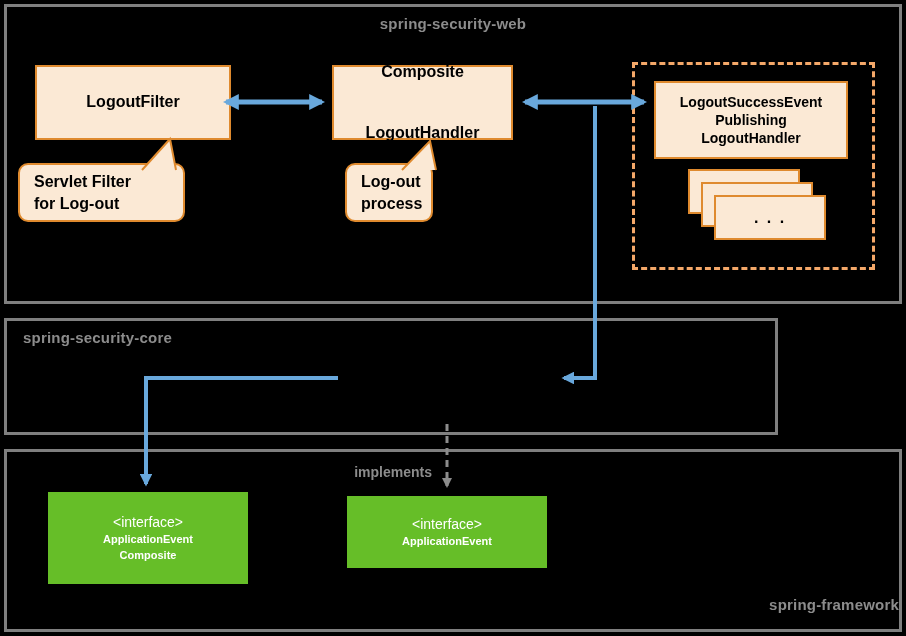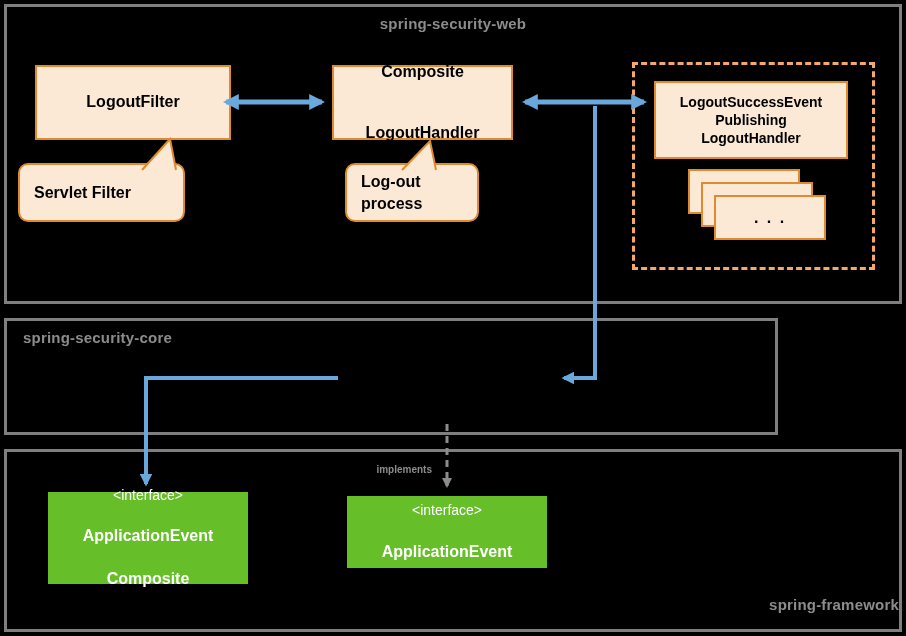--- a/index.html
+++ b/index.html
@@ -30,23 +30,23 @@
     display:flex; align-items:center; justify-content:center;
     color:#000; font-weight:bold; font-size:16px; letter-spacing:2px;
   }
 
   .green-box {
     position:absolute; background:#66be28; color:#fff;
     display:flex; flex-direction:column; align-items:center; justify-content:center;
     text-align:left; line-height:1.4;
   }
   .green-box .stereotype { font-size:14px; font-weight:normal; }
-  .green-box .iface-name { font-size:16px; font-weight:bold;margin-top:20px; }
+  .green-box .iface-name { font-size:11px; font-weight:bold; }
 
-  .implements-label { position:absolute; color:#8c8c8c; font-weight:bold; font-size:10px; text-align:right; }
+  .implements-label { position:absolute; color:#8c8c8c; font-weight:bold; font-size:14px; text-align:right; }
 
   svg.overlay { position:absolute; left:0; top:0; width:906px; height:636px; pointer-events:none; }
 </style>
 </head>
 <body>
 
 <div class="canvas">
 
   <div class="section" style="left:4px; top:4px; width:898px; height:300px;">
     <div class="section-label" style="top:8px; left:0; width:100%; text-align:center;">spring-security-web</div>
@@ -78,23 +78,24 @@
   </div>
 
   <div class="card" style="left:688px; top:169px; width:112px; height:45px;"></div>
   <div class="card" style="left:701px; top:182px; width:112px; height:45px;"></div>
   <div class="card" style="left:714px; top:195px; width:112px; height:45px;">
     <span>. . .</span>
   </div>
 
   <div class="callout" style="left:18px; top:163px; width:167px; height:59px;">
     <div>Servlet Filter</div>
+    <div>for Log-out</div>
   </div>
 
-  <div class="callout" style="left:345px; top:163px; width:134px; height:59px;">
+  <div class="callout" style="left:345px; top:163px; width:88px; height:59px;">
     <div>Log-out</div>
     <div>process</div>
   </div>
 
 
   <div class="green-box" style="left:48px; top:492px; width:200px; height:92px;">
     <div class="stereotype">&lt;interface&gt;</div>
     <div class="iface-name">ApplicationEvent</div>
     <div class="iface-name">Composite</div>
   </div>

